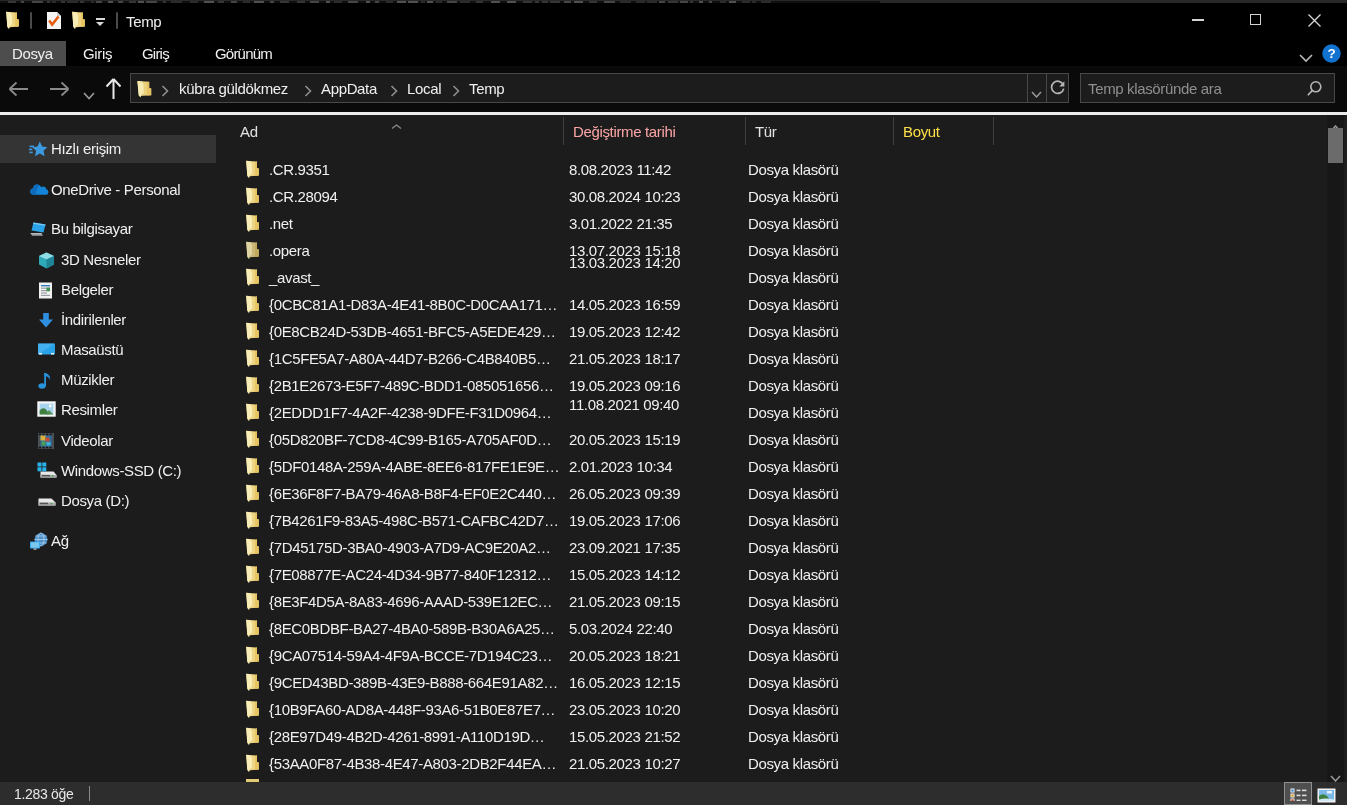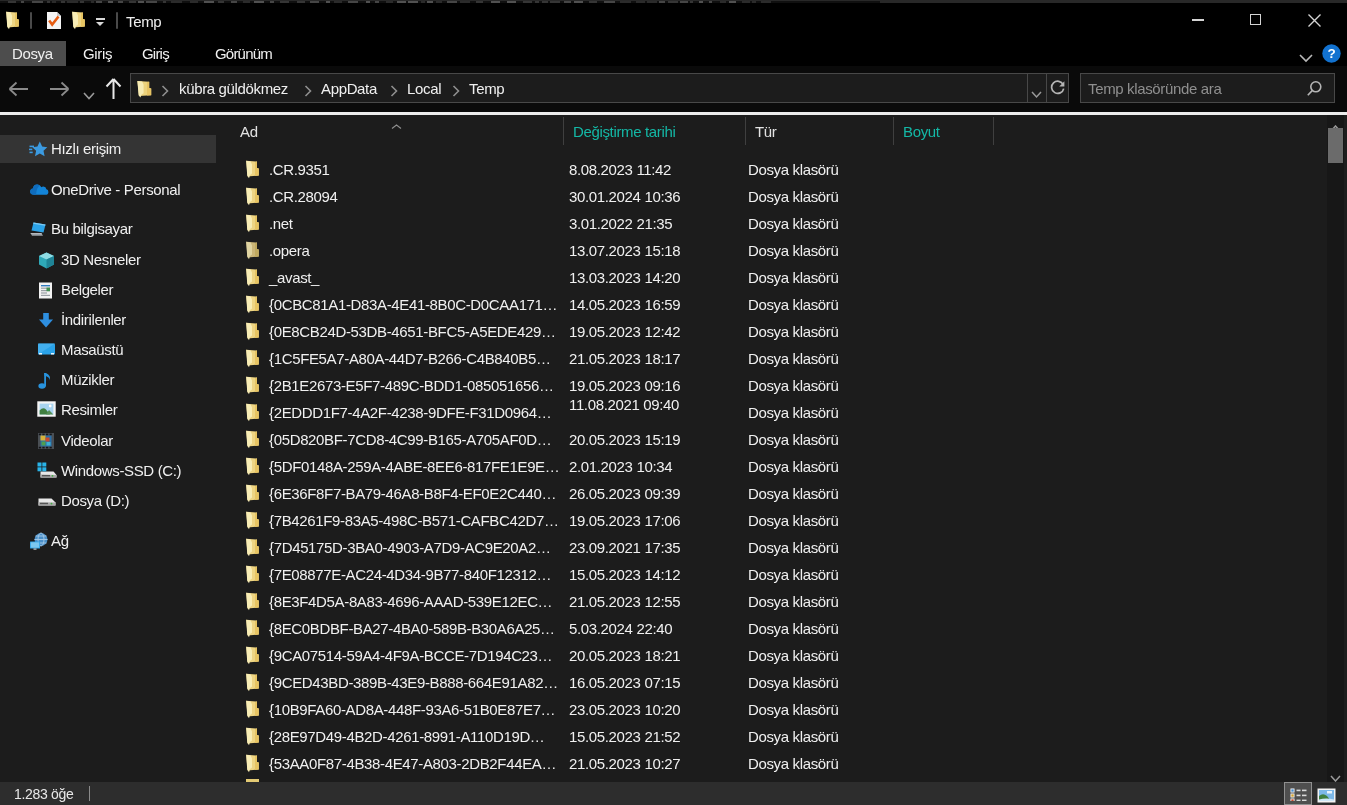--- a/index.html
+++ b/index.html
@@ -267,23 +267,23 @@
     <div class="abs" style="left:29px;top:532px"><svg width="20" height="19" viewBox="0 0 20 19">
 <circle cx="12" cy="7.5" r="6.5" fill="#4a8fc8"></circle>
 <ellipse cx="12" cy="7.5" rx="3" ry="6.5" fill="none" stroke="#9cc4e4" stroke-width="1"></ellipse>
 <path d="M5.5 7.5 L18.5 7.5 M6.5 4 L17.5 4 M6.5 11 L17.5 11" stroke="#9cc4e4" stroke-width="1" fill="none"></path>
 <rect x="1" y="9.5" width="10" height="7" rx="0.5" fill="#2aa2e8"></rect>
 <rect x="1.8" y="10.3" width="8.4" height="5.4" fill="#7cc8f0"></rect>
 <rect x="4.5" y="16.5" width="3" height="1.2" fill="#c8cdd2"></rect>
 </svg></div>
     <div class="abs txt" style="left:51px;top:532px">Ağ</div>
 <div class="abs txt" style="left:240px;top:123px;color:#e2e2e2">Ad</div>
-<div class="abs txt" style="left:573px;top:123px;color:#14b8a6">Değiştirme tarihi</div>
+<div class="abs txt" style="left:573px;top:123px;color:#fca5a5">Değiştirme tarihi</div>
 <div class="abs txt" style="left:755px;top:123px;color:#e2e2e2">Tür</div>
-<div class="abs txt" style="left:903px;top:123px;color:#14b8a6">Boyut</div>
+<div class="abs txt" style="left:903px;top:123px;color:#fde047">Boyut</div>
 <div class="abs" style="left:391px;top:115px"><svg width="11" height="5" viewBox="0 0 11 5">
 <path d="M1 4.5 L5.5 1 L10 4.5" stroke="#8f8f8f" stroke-width="1.1" fill="none"></path>
       </svg></div>
 <div class="abs" style="left:563px;top:117px;width:1px;height:28px;background:#3f3f3f"></div>
 <div class="abs" style="left:745px;top:117px;width:1px;height:28px;background:#3f3f3f"></div>
 <div class="abs" style="left:893px;top:117px;width:1px;height:28px;background:#3f3f3f"></div>
 <div class="abs" style="left:993px;top:117px;width:1px;height:28px;background:#3f3f3f"></div>
 <div class="abs" style="left:245px;top:160px"><svg width="15" height="19" viewBox="0 0 15 19">
 <path d="M1.2 0.8 L12 1.6 L12 8.0 L13.8 8.6 L13.8 15.6 L2.6 16.4 Z" fill="#eed584"></path>
 <path d="M12 1.6 L12 8.0 L13.8 8.6 L13.8 15.6 L10 15.9 L10 2.0 Z" fill="#e7c462"></path>
@@ -291,21 +291,21 @@
 </svg></div>
     <div class="abs txt" style="left:269px;top:161px">.CR.9351</div>
     <div class="abs txt" style="left:569px;top:161px">8.08.2023 11:42</div>
     <div class="abs txt" style="left:748px;top:161px">Dosya klasörü</div>
     <div class="abs" style="left:245px;top:187px"><svg width="15" height="19" viewBox="0 0 15 19">
 <path d="M1.2 0.8 L12 1.6 L12 8.0 L13.8 8.6 L13.8 15.6 L2.6 16.4 Z" fill="#eed584"></path>
 <path d="M12 1.6 L12 8.0 L13.8 8.6 L13.8 15.6 L10 15.9 L10 2.0 Z" fill="#e7c462"></path>
 <path d="M1.2 0.8 L5.6 1.4 L7.0 4.6 L7.0 13.6 L5.0 15.0 L4.0 18.2 L2.2 15.6 Z" fill="#f8edb6"></path>
 </svg></div>
     <div class="abs txt" style="left:269px;top:188px">.CR.28094</div>
-    <div class="abs txt" style="left:569px;top:188px">30.01.2024 10:36</div>
+    <div class="abs txt" style="left:569px;top:188px">30.08.2024 10:23</div>
     <div class="abs txt" style="left:748px;top:188px">Dosya klasörü</div>
     <div class="abs" style="left:245px;top:214px"><svg width="15" height="19" viewBox="0 0 15 19">
 <path d="M1.2 0.8 L12 1.6 L12 8.0 L13.8 8.6 L13.8 15.6 L2.6 16.4 Z" fill="#eed584"></path>
 <path d="M12 1.6 L12 8.0 L13.8 8.6 L13.8 15.6 L10 15.9 L10 2.0 Z" fill="#e7c462"></path>
 <path d="M1.2 0.8 L5.6 1.4 L7.0 4.6 L7.0 13.6 L5.0 15.0 L4.0 18.2 L2.2 15.6 Z" fill="#f8edb6"></path>
 </svg></div>
     <div class="abs txt" style="left:269px;top:215px">.net</div>
     <div class="abs txt" style="left:569px;top:215px">3.01.2022 21:35</div>
     <div class="abs txt" style="left:748px;top:215px">Dosya klasörü</div>
     <div class="abs" style="left:245px;top:241px"><svg width="15" height="19" viewBox="0 0 15 19">
@@ -315,21 +315,21 @@
 </svg></div>
     <div class="abs txt" style="left:269px;top:242px">.opera</div>
     <div class="abs txt" style="left:569px;top:242px">13.07.2023 15:18</div>
     <div class="abs txt" style="left:748px;top:242px">Dosya klasörü</div>
     <div class="abs" style="left:245px;top:268px"><svg width="15" height="19" viewBox="0 0 15 19">
 <path d="M1.2 0.8 L12 1.6 L12 8.0 L13.8 8.6 L13.8 15.6 L2.6 16.4 Z" fill="#eed584"></path>
 <path d="M12 1.6 L12 8.0 L13.8 8.6 L13.8 15.6 L10 15.9 L10 2.0 Z" fill="#e7c462"></path>
 <path d="M1.2 0.8 L5.6 1.4 L7.0 4.6 L7.0 13.6 L5.0 15.0 L4.0 18.2 L2.2 15.6 Z" fill="#f8edb6"></path>
 </svg></div>
     <div class="abs txt" style="left:269px;top:269px">_avast_</div>
-    <div class="abs txt" style="left:569px;top:269px">13.03.2023 14:20</div>
+    <div class="abs txt" style="left:569px;top:254px">13.03.2023 14:20</div>
     <div class="abs txt" style="left:748px;top:269px">Dosya klasörü</div>
     <div class="abs" style="left:245px;top:295px"><svg width="15" height="19" viewBox="0 0 15 19">
 <path d="M1.2 0.8 L12 1.6 L12 8.0 L13.8 8.6 L13.8 15.6 L2.6 16.4 Z" fill="#eed584"></path>
 <path d="M12 1.6 L12 8.0 L13.8 8.6 L13.8 15.6 L10 15.9 L10 2.0 Z" fill="#e7c462"></path>
 <path d="M1.2 0.8 L5.6 1.4 L7.0 4.6 L7.0 13.6 L5.0 15.0 L4.0 18.2 L2.2 15.6 Z" fill="#f8edb6"></path>
 </svg></div>
     <div class="abs txt" style="left:269px;top:296px">{0CBC81A1-D83A-4E41-8B0C-D0CAA171…</div>
     <div class="abs txt" style="left:569px;top:296px">14.05.2023 16:59</div>
     <div class="abs txt" style="left:748px;top:296px">Dosya klasörü</div>
     <div class="abs" style="left:245px;top:322px"><svg width="15" height="19" viewBox="0 0 15 19">
@@ -411,21 +411,21 @@
 </svg></div>
     <div class="abs txt" style="left:269px;top:566px">{7E08877E-AC24-4D34-9B77-840F12312…</div>
     <div class="abs txt" style="left:569px;top:566px">15.05.2023 14:12</div>
     <div class="abs txt" style="left:748px;top:566px">Dosya klasörü</div>
     <div class="abs" style="left:245px;top:592px"><svg width="15" height="19" viewBox="0 0 15 19">
 <path d="M1.2 0.8 L12 1.6 L12 8.0 L13.8 8.6 L13.8 15.6 L2.6 16.4 Z" fill="#eed584"></path>
 <path d="M12 1.6 L12 8.0 L13.8 8.6 L13.8 15.6 L10 15.9 L10 2.0 Z" fill="#e7c462"></path>
 <path d="M1.2 0.8 L5.6 1.4 L7.0 4.6 L7.0 13.6 L5.0 15.0 L4.0 18.2 L2.2 15.6 Z" fill="#f8edb6"></path>
 </svg></div>
     <div class="abs txt" style="left:269px;top:593px">{8E3F4D5A-8A83-4696-AAAD-539E12EC…</div>
-    <div class="abs txt" style="left:569px;top:593px">21.05.2023 12:55</div>
+    <div class="abs txt" style="left:569px;top:593px">21.05.2023 09:15</div>
     <div class="abs txt" style="left:748px;top:593px">Dosya klasörü</div>
     <div class="abs" style="left:245px;top:619px"><svg width="15" height="19" viewBox="0 0 15 19">
 <path d="M1.2 0.8 L12 1.6 L12 8.0 L13.8 8.6 L13.8 15.6 L2.6 16.4 Z" fill="#eed584"></path>
 <path d="M12 1.6 L12 8.0 L13.8 8.6 L13.8 15.6 L10 15.9 L10 2.0 Z" fill="#e7c462"></path>
 <path d="M1.2 0.8 L5.6 1.4 L7.0 4.6 L7.0 13.6 L5.0 15.0 L4.0 18.2 L2.2 15.6 Z" fill="#f8edb6"></path>
 </svg></div>
     <div class="abs txt" style="left:269px;top:620px">{8EC0BDBF-BA27-4BA0-589B-B30A6A25…</div>
     <div class="abs txt" style="left:569px;top:620px">5.03.2024 22:40</div>
     <div class="abs txt" style="left:748px;top:620px">Dosya klasörü</div>
     <div class="abs" style="left:245px;top:646px"><svg width="15" height="19" viewBox="0 0 15 19">
@@ -435,21 +435,21 @@
 </svg></div>
     <div class="abs txt" style="left:269px;top:647px">{9CA07514-59A4-4F9A-BCCE-7D194C23…</div>
     <div class="abs txt" style="left:569px;top:647px">20.05.2023 18:21</div>
     <div class="abs txt" style="left:748px;top:647px">Dosya klasörü</div>
     <div class="abs" style="left:245px;top:673px"><svg width="15" height="19" viewBox="0 0 15 19">
 <path d="M1.2 0.8 L12 1.6 L12 8.0 L13.8 8.6 L13.8 15.6 L2.6 16.4 Z" fill="#eed584"></path>
 <path d="M12 1.6 L12 8.0 L13.8 8.6 L13.8 15.6 L10 15.9 L10 2.0 Z" fill="#e7c462"></path>
 <path d="M1.2 0.8 L5.6 1.4 L7.0 4.6 L7.0 13.6 L5.0 15.0 L4.0 18.2 L2.2 15.6 Z" fill="#f8edb6"></path>
 </svg></div>
     <div class="abs txt" style="left:269px;top:674px">{9CED43BD-389B-43E9-B888-664E91A82…</div>
-    <div class="abs txt" style="left:569px;top:674px">16.05.2023 07:15</div>
+    <div class="abs txt" style="left:569px;top:674px">16.05.2023 12:15</div>
     <div class="abs txt" style="left:748px;top:674px">Dosya klasörü</div>
     <div class="abs" style="left:245px;top:700px"><svg width="15" height="19" viewBox="0 0 15 19">
 <path d="M1.2 0.8 L12 1.6 L12 8.0 L13.8 8.6 L13.8 15.6 L2.6 16.4 Z" fill="#eed584"></path>
 <path d="M12 1.6 L12 8.0 L13.8 8.6 L13.8 15.6 L10 15.9 L10 2.0 Z" fill="#e7c462"></path>
 <path d="M1.2 0.8 L5.6 1.4 L7.0 4.6 L7.0 13.6 L5.0 15.0 L4.0 18.2 L2.2 15.6 Z" fill="#f8edb6"></path>
 </svg></div>
     <div class="abs txt" style="left:269px;top:701px">{10B9FA60-AD8A-448F-93A6-51B0E87E7…</div>
     <div class="abs txt" style="left:569px;top:701px">23.05.2023 10:20</div>
     <div class="abs txt" style="left:748px;top:701px">Dosya klasörü</div>
     <div class="abs" style="left:245px;top:727px"><svg width="15" height="19" viewBox="0 0 15 19">

